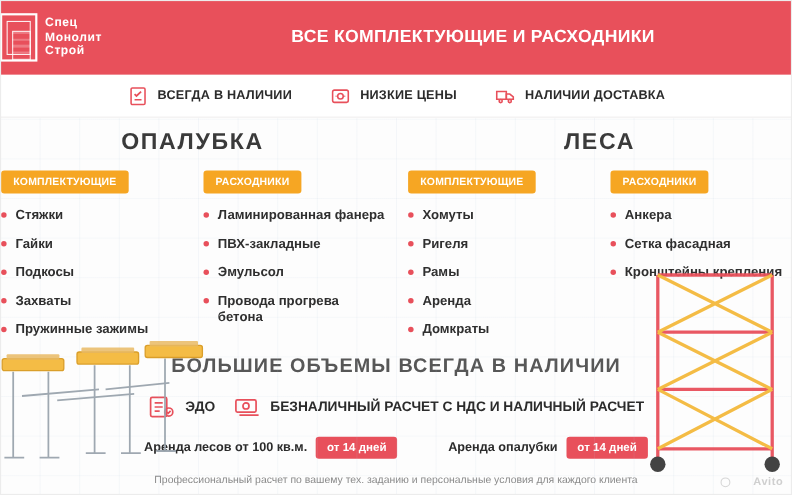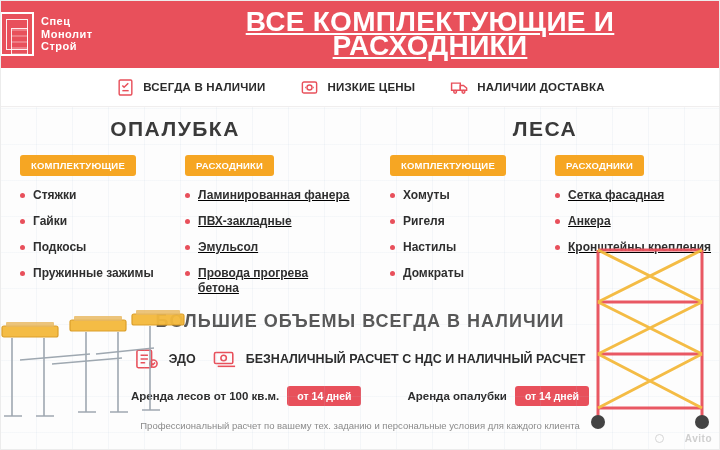--- a/index.html
+++ b/index.html
@@ -52,21 +52,21 @@
     content:"";position:absolute;left:9px;top:14px;width:15px;height:25px;
     border:1px solid rgba(255,255,255,.85);
     background:repeating-linear-gradient(to bottom, rgba(255,255,255,.25) 0 2px, transparent 2px 6px);
   }
   .logo-text{
     font-size:11px;line-height:12.5px;font-weight:bold;letter-spacing:.5px;
   }
   .logo-text span{display:block;}
   .head-titles{flex:1;text-align:center;padding-right:10px;}
   .head-titles .t1{
-    font-size:28px;font-weight:bold;letter-spacing:.3px;line-height:24px;text-decoration:underline;
+    font-size:16px;font-weight:bold;letter-spacing:.3px;line-height:24px;
   }
   .head-titles .t2{
     font-size:10.5px;font-weight:bold;letter-spacing:.4px;margin-top:3px;
   }
   
   .benefits{
     position:relative;
     height:38px;
     background:#ffffff;
     display:flex;align-items:center;justify-content:center;gap:34px;
@@ -85,22 +85,22 @@
     gap:20px;
   }
   .col{width:50%;box-sizing:border-box;}
   .col-title{
     text-align:center;
     font-size:21px;font-weight:bold;color:#3a3a3a;
     letter-spacing:1.5px;
     margin-bottom:14px;
   }
   .sub2{display:flex;}
-  .half{width:50%;box-sizing:border-box;padding-left:20px;}
-  .half.right{padding-left:10px;text-decoration:underline;}
+  .half{width:50%;box-sizing:border-box;padding-left:1px;}
+  .half.right{padding-left:10px;}
   .chip{
     display:inline-block;
     background:#f6a623;
     color:#fff;
     font-size:9.5px;font-weight:bold;
     padding:5px 11px;
     border-radius:3px;
     letter-spacing:.2px;
     margin-bottom:12px;
   }
@@ -224,20 +224,21 @@
 
     <div class="col">
       <div class="col-title">ОПАЛУБКА</div>
       <div class="sub2">
         <div class="half">
           <div class="chip">КОМПЛЕКТУЮЩИЕ</div>
           <ul class="items">
             <li>Стяжки</li>
             <li>Гайки</li>
             <li>Подкосы</li>
+            <li>Захваты</li>
             <li>Пружинные зажимы</li>
           </ul>
         </div>
         <div class="half right">
           <div class="chip">РАСХОДНИКИ</div>
           <ul class="items">
             <li>Ламинированная фанера</li>
             <li>ПВХ-закладные</li>
             <li>Эмульсол</li>
             <li>Провода прогрева бетона</li>
@@ -247,29 +248,30 @@
     </div>
 
     <div class="col">
       <div class="col-title">ЛЕСА</div>
       <div class="sub2">
         <div class="half">
           <div class="chip">КОМПЛЕКТУЮЩИЕ</div>
           <ul class="items">
             <li>Хомуты</li>
             <li>Ригеля</li>
-            <li>Настилы</li>
+            <li>Рамы</li>
+            <li>Аренда</li>
             <li>Домкраты</li>
           </ul>
         </div>
         <div class="half right">
           <div class="chip">РАСХОДНИКИ</div>
           <ul class="items">
+            <li>Анкера</li>
             <li>Сетка фасадная</li>
-            <li>Анкера</li>
             <li>Кронштейны крепления</li>
           </ul>
         </div>
       </div>
     </div>
 
   </div>
 
   <div class="volumes">БОЛЬШИЕ ОБЪЕМЫ ВСЕГДА В НАЛИЧИИ</div>
 

